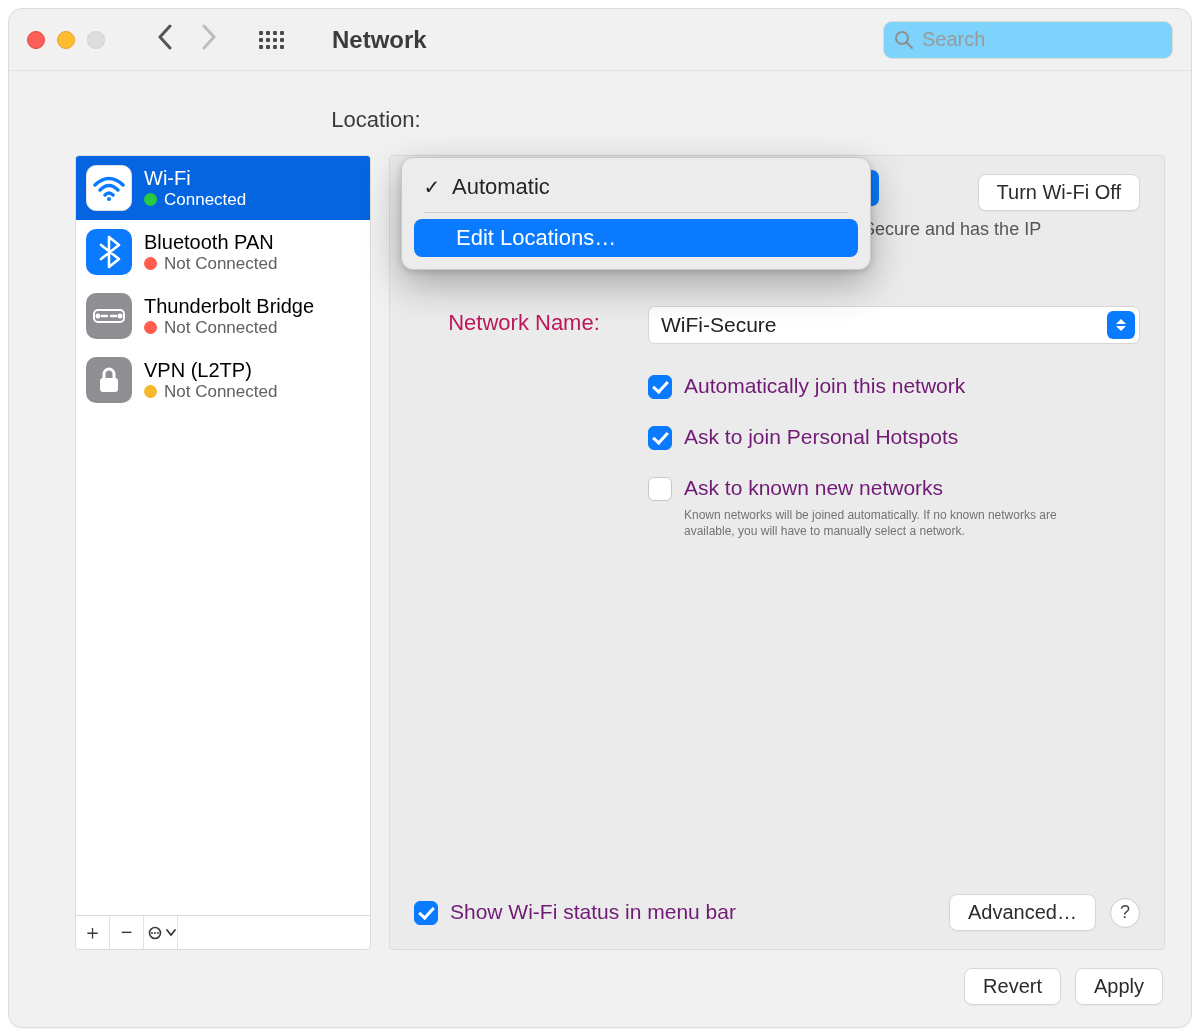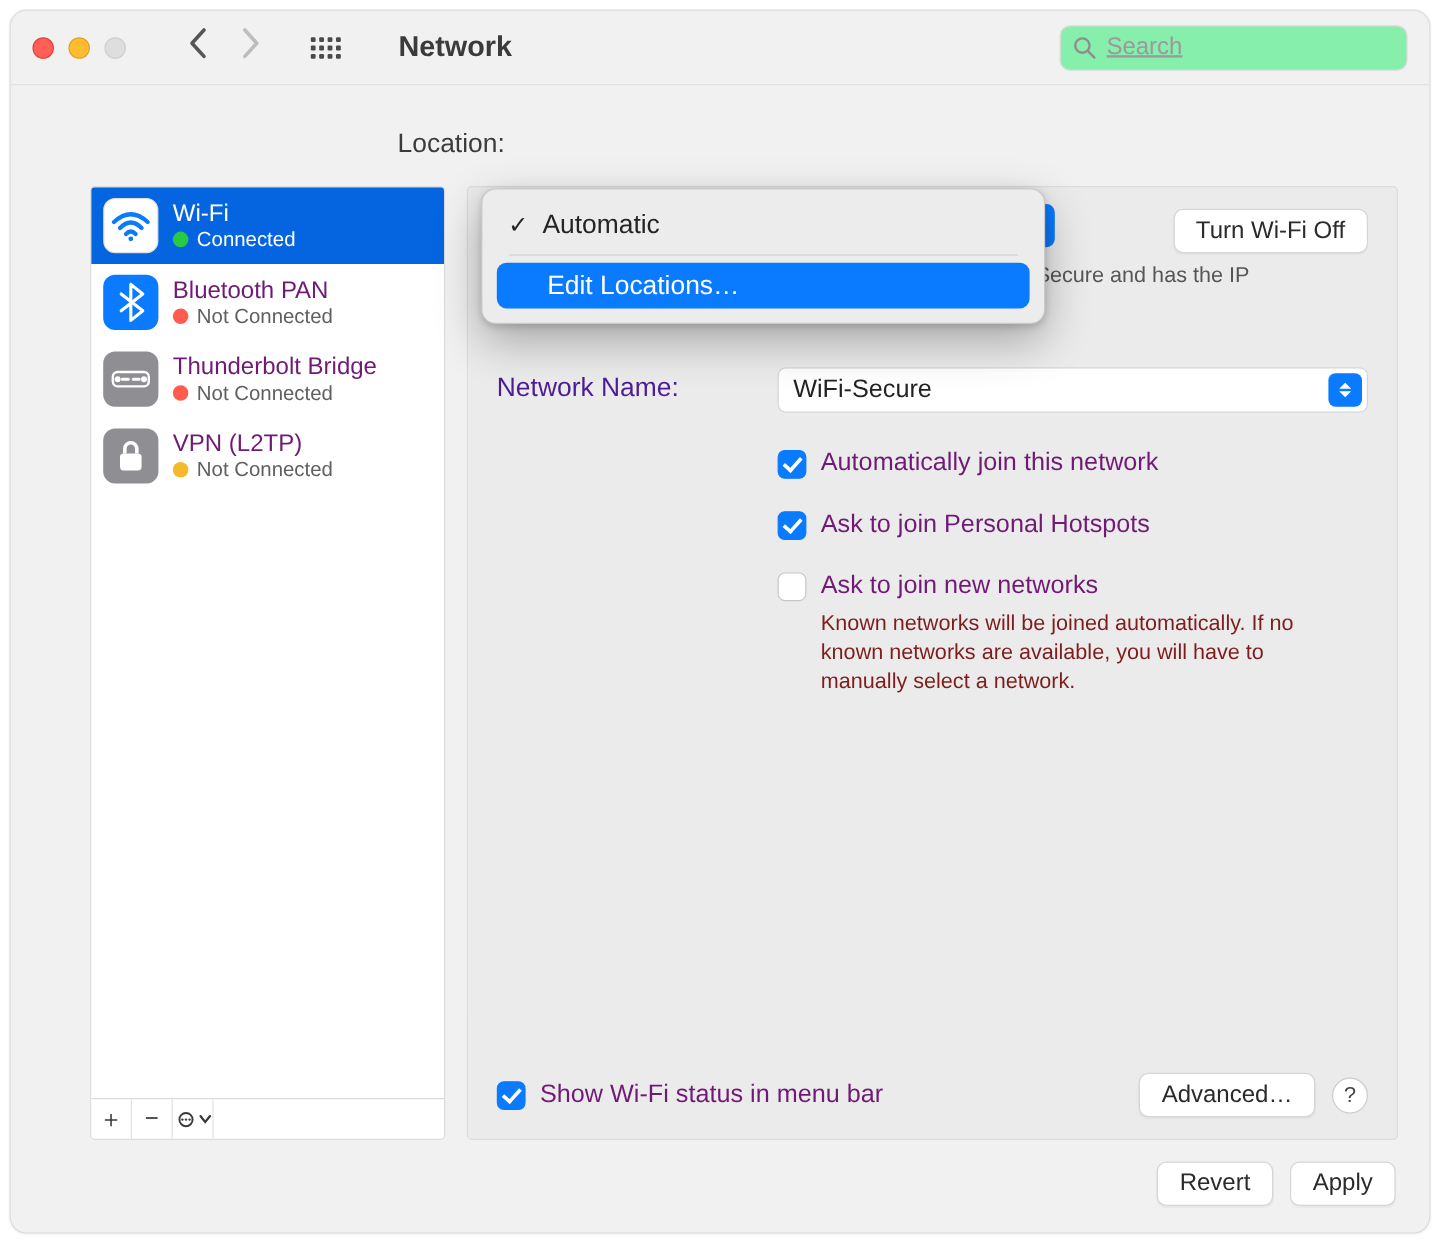--- a/index.html
+++ b/index.html
@@ -47,23 +47,23 @@
     gap:3px; align-content:center;
     margin: 0 14px;
   }
   .grid-icon span { background:#4a4a4a; width:4px; height:4px; border-radius:1px;}
   .title { font-size:24px; color:#3b3b3b; font-weight:700; margin-left:21px;}
   .spacer { flex:1; }
   .searchbox {
     display:flex; align-items:center; gap:8px;
     width:290px; height:38px;
     border:1px solid #dcdcdc; border-radius:9px;
-    background:#86efac;
+    background:#7dd3fc;
     padding:0 10px;
-    color:#9b9b9b; font-size:20px;text-decoration:underline;
+    color:#9b9b9b; font-size:20px;
   }
   .searchbox svg { flex-shrink:0; }
   .searchbox input { border:none; background:transparent; font-size:20px; color:#444; outline:none; width:100%;}
   .searchbox input::placeholder { color:#9a9a9a; }
 
   
   .content { flex:1; display:flex; flex-direction:column; padding: 0 26px 22px 36px; position:relative;}
   .location-row { height:70px; display:flex; align-items:center; justify-content:center; gap:8px; margin-top:14px;}
   .location-label { font-size:22px; color:#3b3b3b;}
   .location-select-stub { width:450px; height:36px; }
@@ -82,40 +82,40 @@
   }
   .svc-item.selected { background:#0565e0; color:#fff;}
   .svc-icon { width:46px; height:46px; border-radius:10px; display:flex; align-items:center; justify-content:center; flex-shrink:0;}
   .svc-icon.wifi { background:#0a7aff;}
   .svc-icon.bt { background:#0a7aff;}
   .svc-icon.tb { background:#8e8e93;}
   .svc-icon.vpn { background:#8e8e93;}
   .svc-text { display:flex; flex-direction:column; line-height:1.2;}
   .svc-name { font-size:20px; }
   .svc-status { font-size:17px; display:flex; align-items:center; gap:7px;}
-  .svc-item:not(.selected) .svc-name { color:#701a75;}
+  .svc-item:not(.selected) .svc-name { color:#000000;}
   .svc-item:not(.selected) .svc-status { color:#606060;}
   .status-dot { width:13px; height:13px; border-radius:50%; display:inline-block;}
   .status-dot.green {background:#29c940;}
   .status-dot.red {background:#ff5b4f;}
   .status-dot.yellow {background:#f6b92b;}
   .sidebar-toolbar { height:34px; border-top:1px solid #dcdcdc; display:flex;}
   .sidebar-toolbar .tb-btn { width:34px; display:flex; align-items:center; justify-content:center; border-right:1px solid #e2e2e2; font-size:20px; color:#3a3a3a;}
   .sidebar-toolbar .tb-btn.more { font-size:16px; gap:2px;}
   .sidebar-toolbar .tb-btn:last-child{border-right:none; flex:1;}
 
   
   .detail {
     flex:1; border:1px solid #dcdcdc; border-radius:4px;
     background:#ebebeb; padding:18px 24px 18px 24px;
     display:flex; flex-direction:column; gap:14px;
     position:relative;
   }
   .row { display:flex; gap:14px; align-items:flex-start;}
-  .row-label { width:220px; text-align:left; font-size:22px; color:#4c1d95; padding-top:4px;}
+  .row-label { width:220px; text-align:center; font-size:22px; color:#be185d; padding-top:4px;}
   .row-content { flex:1; display:flex; flex-direction:column; gap:6px;}
   .status-line { display:flex; align-items:flex-end; gap:18px;}
   .status-value { font-size:22px; font-weight:700; color:#2a2a2a;}
   .btn {
     background:#fff; border:1px solid #d6d6d6; border-radius:8px;
     padding:6px 18px; font-size:20px; color:#2b2b2b;
     box-shadow:0 1px 1px rgba(0,0,0,0.04);
   }
   .turnoff { margin-left:auto;}
   .status-desc { font-size:18px; color:#565656; line-height:1.35; max-width:430px;}
@@ -134,21 +134,21 @@
   .check-row { display:flex; align-items:flex-start; gap:12px; font-size:21px; color:#701a75;}
   .checkbox {
     width:24px; height:24px; border-radius:6px; border:1px solid #c7c7c7; background:#fff;
     display:flex; align-items:center; justify-content:center; flex-shrink:0; margin-top:1px;
   }
   .checkbox.checked { background:#0a7aff; border-color:#0a7aff;}
   .checkbox.checked::after {
     content:""; width:6px; height:12px; border:solid #fff; border-width:0 3px 3px 0;
     transform:rotate(42deg); margin-top:-3px;
   }
-  .check-desc { font-size:18px; color:#7f1d1d; line-height:1.35; margin-left:36px; max-width:420px;}
+  .check-desc { font-size:12px; color:#737373; line-height:1.35; margin-left:36px; max-width:420px;}
   .detail-footer { margin-top:auto; display:flex; align-items:center; gap:14px;}
   .help-btn { width:30px; height:30px; border-radius:50%; border:1px solid #ccc; background:#fff; display:flex;align-items:center;justify-content:center;font-size:18px;color:#444;}
 
   .bottom-buttons { display:flex; gap:14px; justify-content:flex-end; padding: 18px 2px 0 0;}
 
   
   .location-popup {
     position:absolute;
     top:86px; left:392px;
     width:470px;
@@ -371,21 +371,21 @@
 
             <div class="check-row">
               <span class="checkbox checked"></span>
               <span>Ask to join Personal Hotspots</span>
             </div>
 
             <div style="height:14px"></div>
 
             <div class="check-row">
               <span class="checkbox"></span>
-              <span>Ask to join new networks</span>
+              <span>Ask to known new networks</span>
             </div>
             <div class="check-desc">Known networks will be joined automatically. If no known networks are available, you will have to manually select a network.</div>
           </div>
         </div>
 
         <div class="detail-footer">
           <div class="check-row">
             <span class="checkbox checked"></span>
             <span>Show Wi-Fi status in menu bar</span>
           </div>

